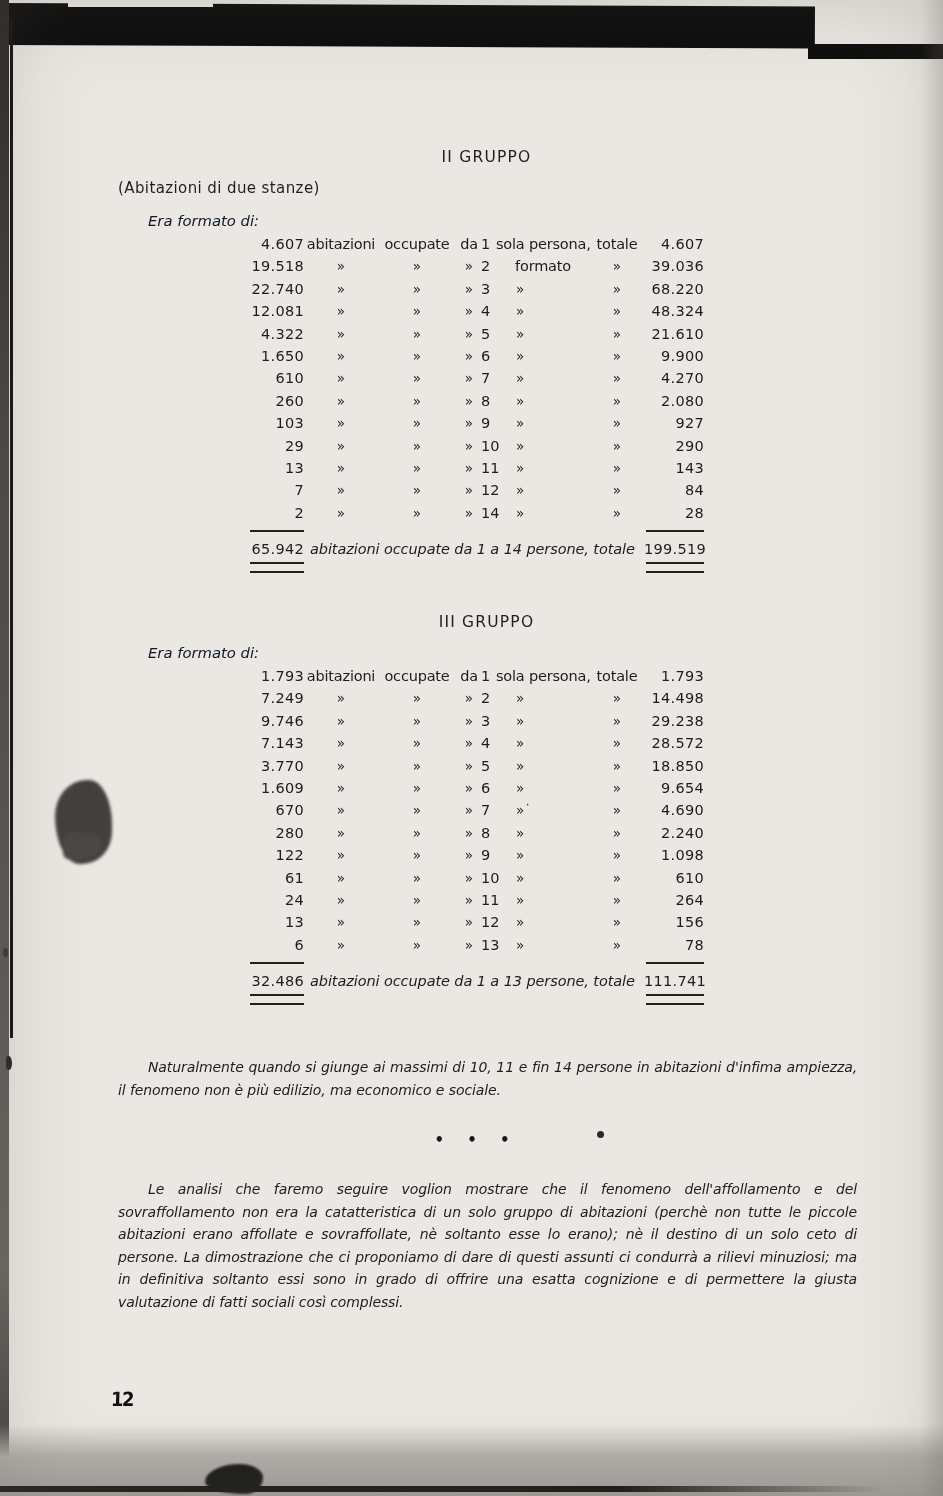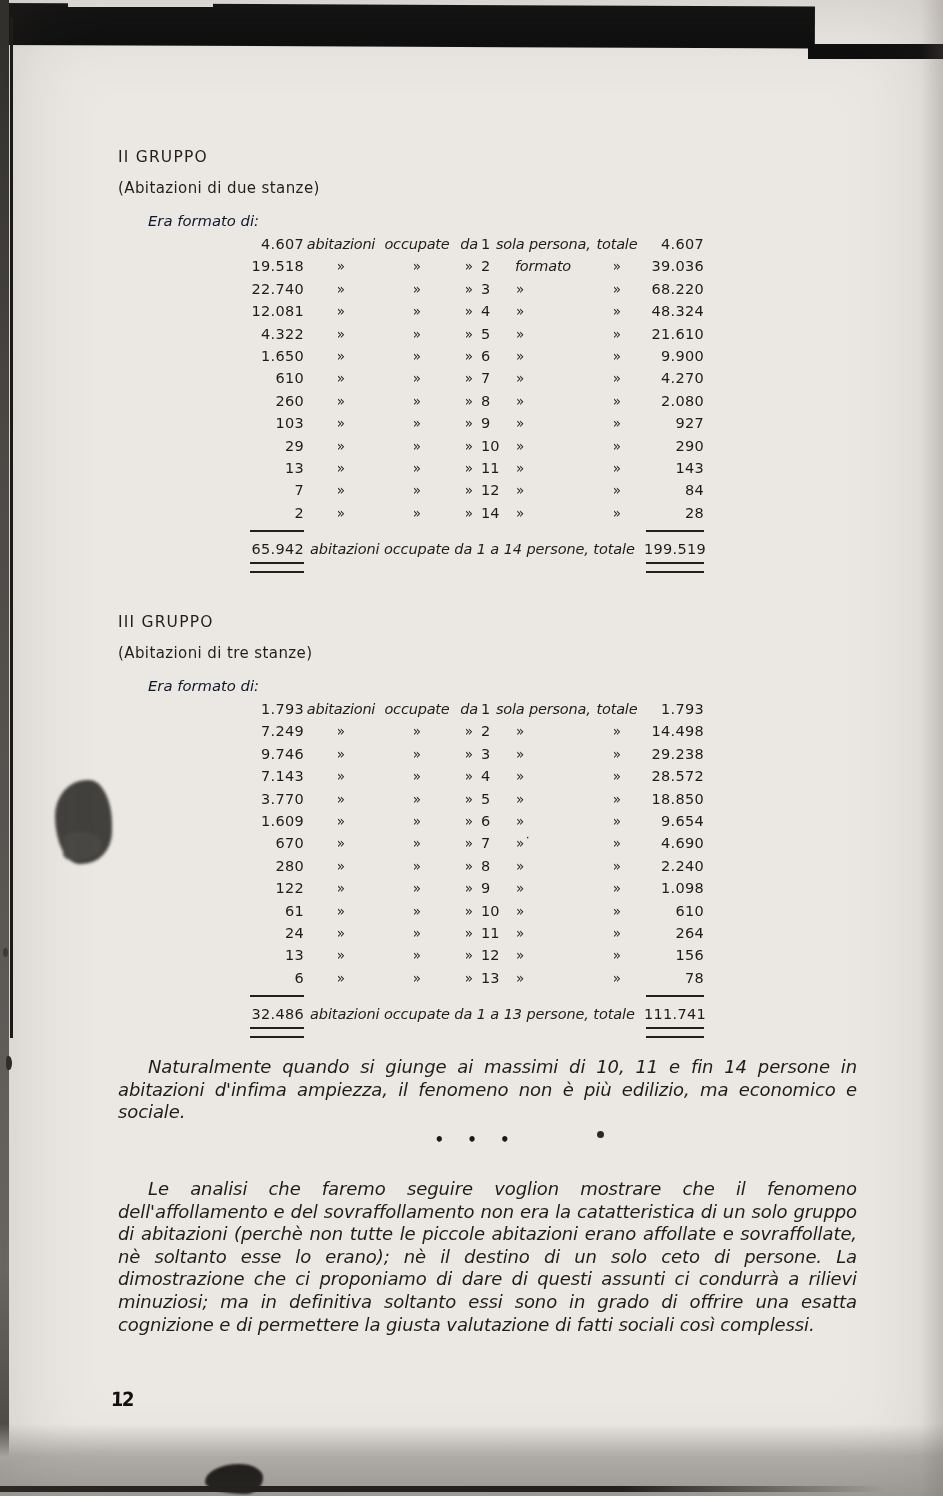--- a/index.html
+++ b/index.html
@@ -28,45 +28,45 @@
   .bottom-band{position:absolute;left:0;top:1424px;width:943px;height:72px;background:linear-gradient(180deg,rgba(170,167,162,0) 0%,#b3b0ab 45%,#a6a39e 100%);}
   .bottom-line{position:absolute;left:0;top:1486px;width:885px;height:6px;background:linear-gradient(90deg,#22211f 0%,#1b1a18 70%,rgba(27,26,24,0) 100%);}
   .bottom-blob{position:absolute;left:205px;top:1464px;width:58px;height:30px;background:#1f1e1c;border-radius:60% 40% 30% 70%/60% 45% 55% 40%;filter:blur(1px);}
   .right-shade{position:absolute;right:0;top:0;width:22px;height:1496px;background:linear-gradient(270deg,rgba(110,106,100,.22),rgba(110,106,100,0));}
   .ink-speck-dot{position:absolute;left:597px;top:1131px;width:7px;height:7px;background:#2a2927;border-radius:50%;}
 
   
   .group{position:absolute;left:118px;right:88px;}
   .g1{top:148px;}
   .g2{top:613px;}
-  .group-title{text-align:left;font-size:15.5px;letter-spacing:1.2px;margin:0 0 13px 0;font-weight:normal;color:#211f1d;}
+  .group-title{text-align:center;font-size:15.5px;letter-spacing:1.2px;margin:0 0 13px 0;font-weight:normal;color:#211f1d;}
   .group-subtitle{text-align:left;font-size:15px;letter-spacing:.4px;margin:0 0 15px 0;color:#211f1d;}
   .group-intro{font-style:italic;font-size:14.8px;margin:0 0 4px 30px;color:#0f172a;}
 
   .gtable{margin-left:114px;width:472px;font-size:14.5px;}
   .t-row{display:grid;grid-template-columns:74px 70px 82px 22px 14px 96px 54px 60px;line-height:22.4px;height:22.4px;}
   .tc{white-space:nowrap;}
   .tc-count{text-align:right;padding-right:2px;letter-spacing:.3px;}
   .tc-c2,.tc-c3,.tc-c4,.tc-c7{text-align:center;}
   .tc-num{text-align:left;padding-left:1px;overflow:visible;}
   .tc-c6{text-align:left;padding-left:2px;}
   .tc-total{text-align:right;letter-spacing:.3px;}
-  .tc.word{font-style:italic;letter-spacing:-.2px;text-align:center;}
+  .tc.word{letter-spacing:-.2px;text-align:center;}
   .tc.q{font-style:normal;font-size:13.5px;color:#25231f;}
   .tc-c6.q{padding-left:22px;}
   .tc-c7.q{padding-left:0;}
   .rule-row{display:grid;grid-template-columns:74px 338px 60px;height:13px;align-items:center;}
   .rule{height:0;border-top:2.5px solid #222019;}
   .rule-l{width:54px;justify-self:end;margin-right:2px;}
   .rule-r{width:58px;justify-self:end;}
   .drule{height:7px;border-top:2px solid #222019;border-bottom:2px solid #222019;}
   .total-row{display:grid;grid-template-columns:74px 338px 60px;line-height:24px;height:24px;}
   .total-label{font-style:italic;padding-left:4px;letter-spacing:-.1px;white-space:nowrap;}
 
-  .para{position:absolute;left:118px;right:86px;font-style:italic;font-size:18px;line-height:22.6px;text-align:justify;color:#1e1d1b;letter-spacing:-.1px;}
+  .para{position:absolute;left:118px;right:86px;font-style:italic;font-size:14px;line-height:22.6px;text-align:justify;color:#1e1d1b;letter-spacing:-.1px;}
   .para p{margin:0;text-indent:30px;}
   .p1{top:1056px;}
   .pblock{top:1178px;}
 
   .separator{position:absolute;left:0;top:1131px;width:100%;text-align:center;font-size:15px;font-weight:bold;letter-spacing:9px;color:#1a1918;}
   .separator-inner{margin-left:10px;}
 
   .page-number{position:absolute;left:111px;top:1388px;font-size:18px;font-weight:bold;letter-spacing:-1.5px;color:#121110;transform:scaleY(1.08) skewX(-2deg);}
 </style>
 </head>
@@ -236,21 +236,20 @@
         <div class="rule-row">
           <span class="drule rule-l"></span>
           <span></span>
           <span class="drule rule-r"></span>
         </div>
       </div>
   </section>
 
   <section class="group g2">
     <h2 class="group-title">III GRUPPO</h2>
-    <div class="group-subtitle">(Abitazioni di tre stanze)</div>
     <div class="group-intro">Era formato di:</div>
     <div class="gtable">
         <div class="t-row">
           <span class="tc tc-count">1.793</span>
           <span class="tc tc-c2 word">abitazioni</span>
           <span class="tc tc-c3 word">occupate</span>
           <span class="tc tc-c4 word">da</span>
           <span class="tc tc-num">1</span>
           <span class="tc tc-c6 word">sola persona,</span>
           <span class="tc tc-c7 word">totale</span>

